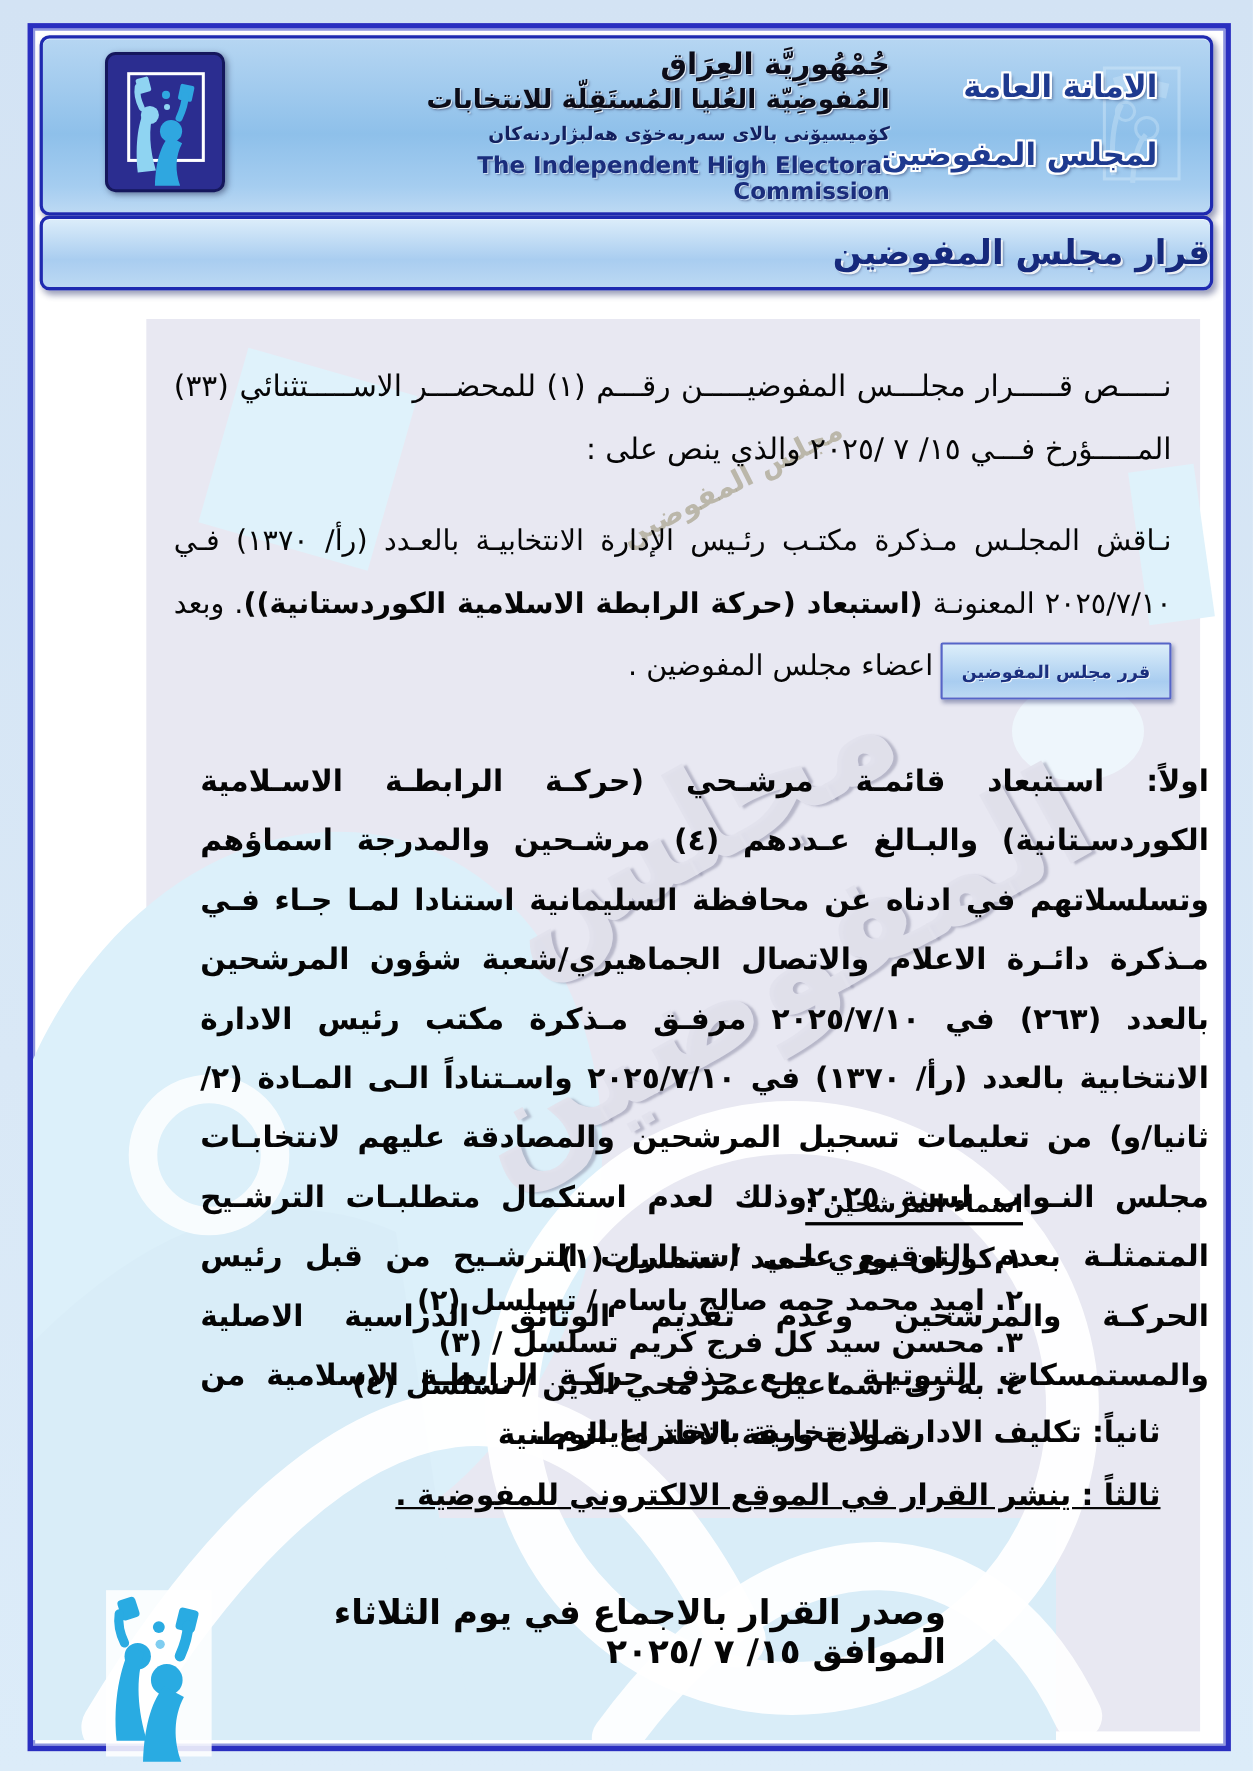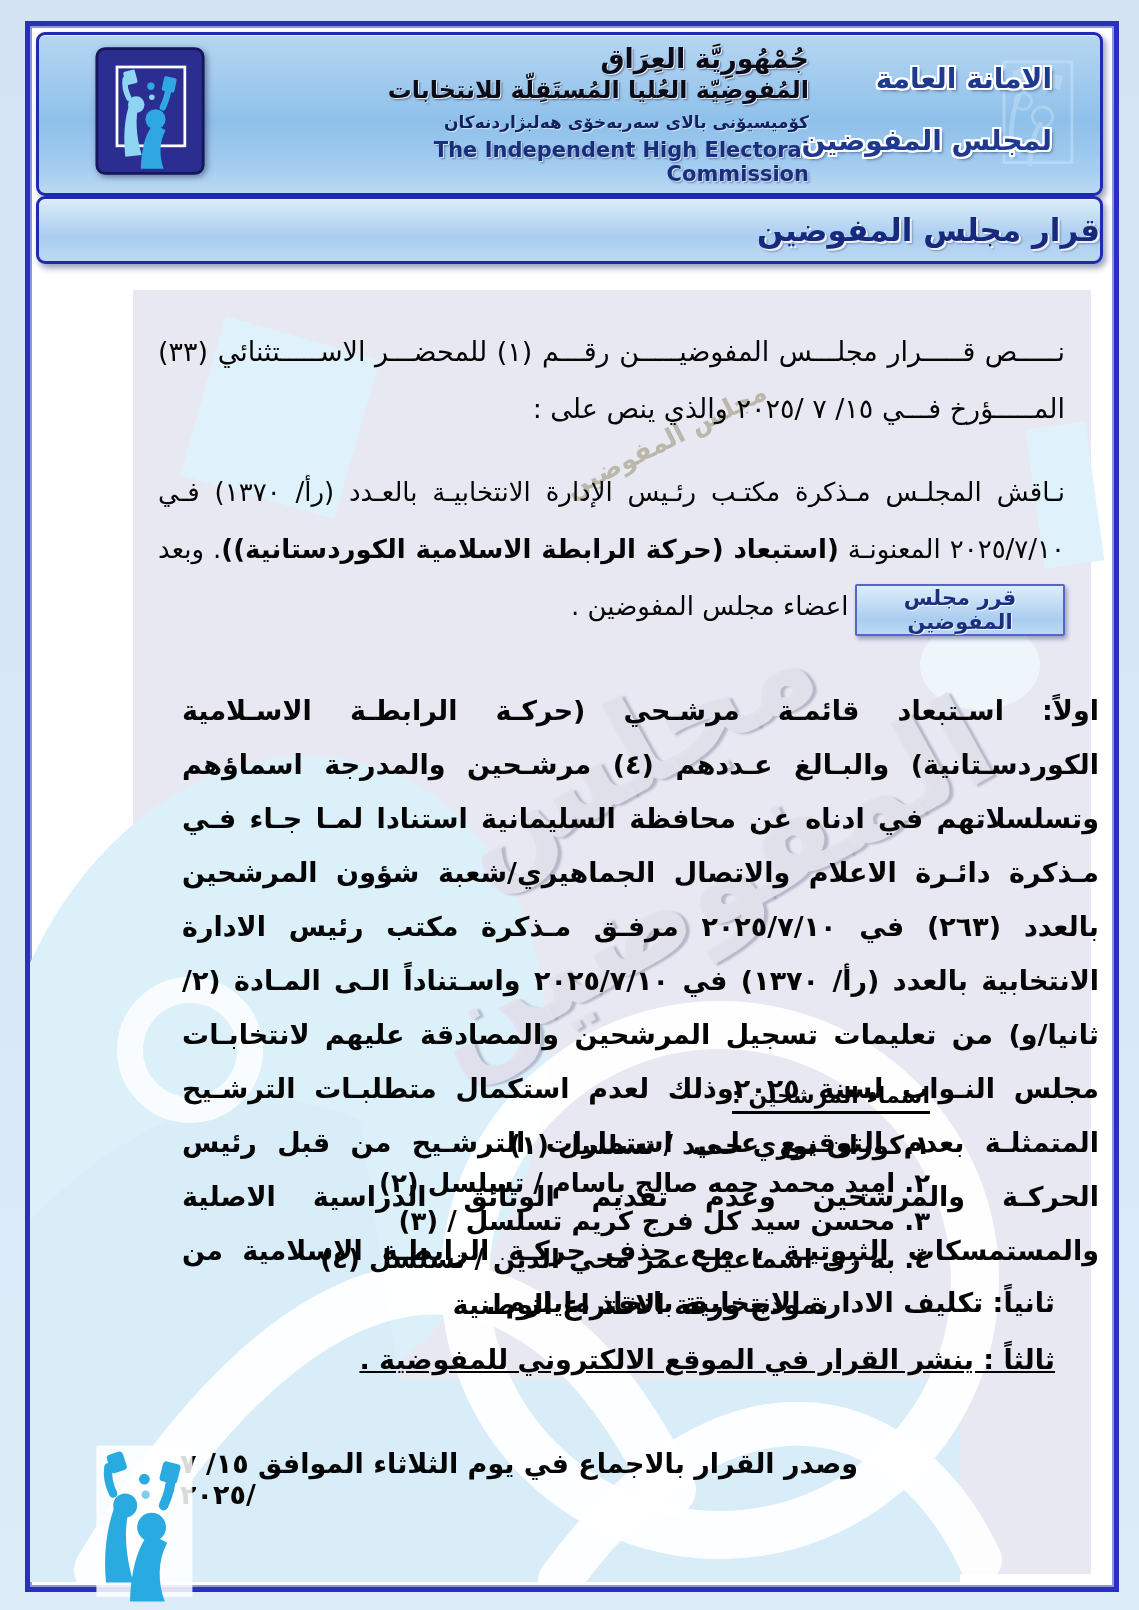--- a/index.html
+++ b/index.html
@@ -46,27 +46,27 @@
   .wm-cyan2{left:1035px;top:425px;width:60px;height:140px;background:#dff2fb;transform:rotate(-8deg);z-index:1;}
   .wm-cyan3{left:920px;top:620px;width:120px;height:90px;background:#eef6fc;border-radius:50%;z-index:1;}
   
   .ar{direction:rtl;color:#050505;position:absolute;z-index:5;}
   .intro{left:158px;top:296px;width:907px;font-size:27px;line-height:57px;text-align:justify;font-weight:500;}
   .memo{left:158px;top:438px;width:907px;font-size:26px;line-height:57px;text-align:justify;font-weight:500;}
   .memo b{font-weight:bold;}
   .badge{left:855px;top:584px;width:206px;height:48px;border:2px solid #5565c8;border-radius:2px;
       background:linear-gradient(180deg,#dceefa 0%,#a9cdf0 70%,#bcd9f3 100%);
       box-shadow:2px 3px 4px rgba(30,40,100,.4);display:flex;align-items:center;justify-content:center;}
-  .badge .t{font-size:21px;font-weight:bold;color:#1b2f7e;text-shadow:1px 1px 0 rgba(255,255,255,.8);text-align:center;}
+  .badge .t{font-size:16px;font-weight:bold;color:#1b2f7e;text-shadow:1px 1px 0 rgba(255,255,255,.8);}
   .clause1{left:150px;top:657px;width:917px;font-size:27px;font-weight:bold;line-height:54px;text-align:justify;text-align-last:center;margin-left:32px;}
   .cand-head{right:209px;top:1083px;font-size:22px;font-weight:bold;border-bottom:3px solid #000;padding-bottom:3px;}
   .cand-list{right:209px;top:1126px;text-align:right;font-size:26px;font-weight:bold;line-height:38px;margin-left:28px;}
   .clause2{right:84px;top:1287px;font-size:27px;font-weight:bold;}
   .clause3{right:84px;top:1344px;font-size:27px;font-weight:bold;text-decoration:underline;}
-  .footer-line{left:180px;top:1448px;width:680px;text-align:left;font-size:27px;font-weight:bold;}
+  .footer-line{left:180px;top:1448px;width:680px;text-align:right;font-size:31px;font-weight:bold;}
   .footer-logo{position:absolute;left:52px;top:1436px;width:180px;height:168px;z-index:7;}
 </style>
 </head>
 <body>
 
 <div class="page">
 
   <div class="frame"></div>
 
   <div class="panel"></div>

